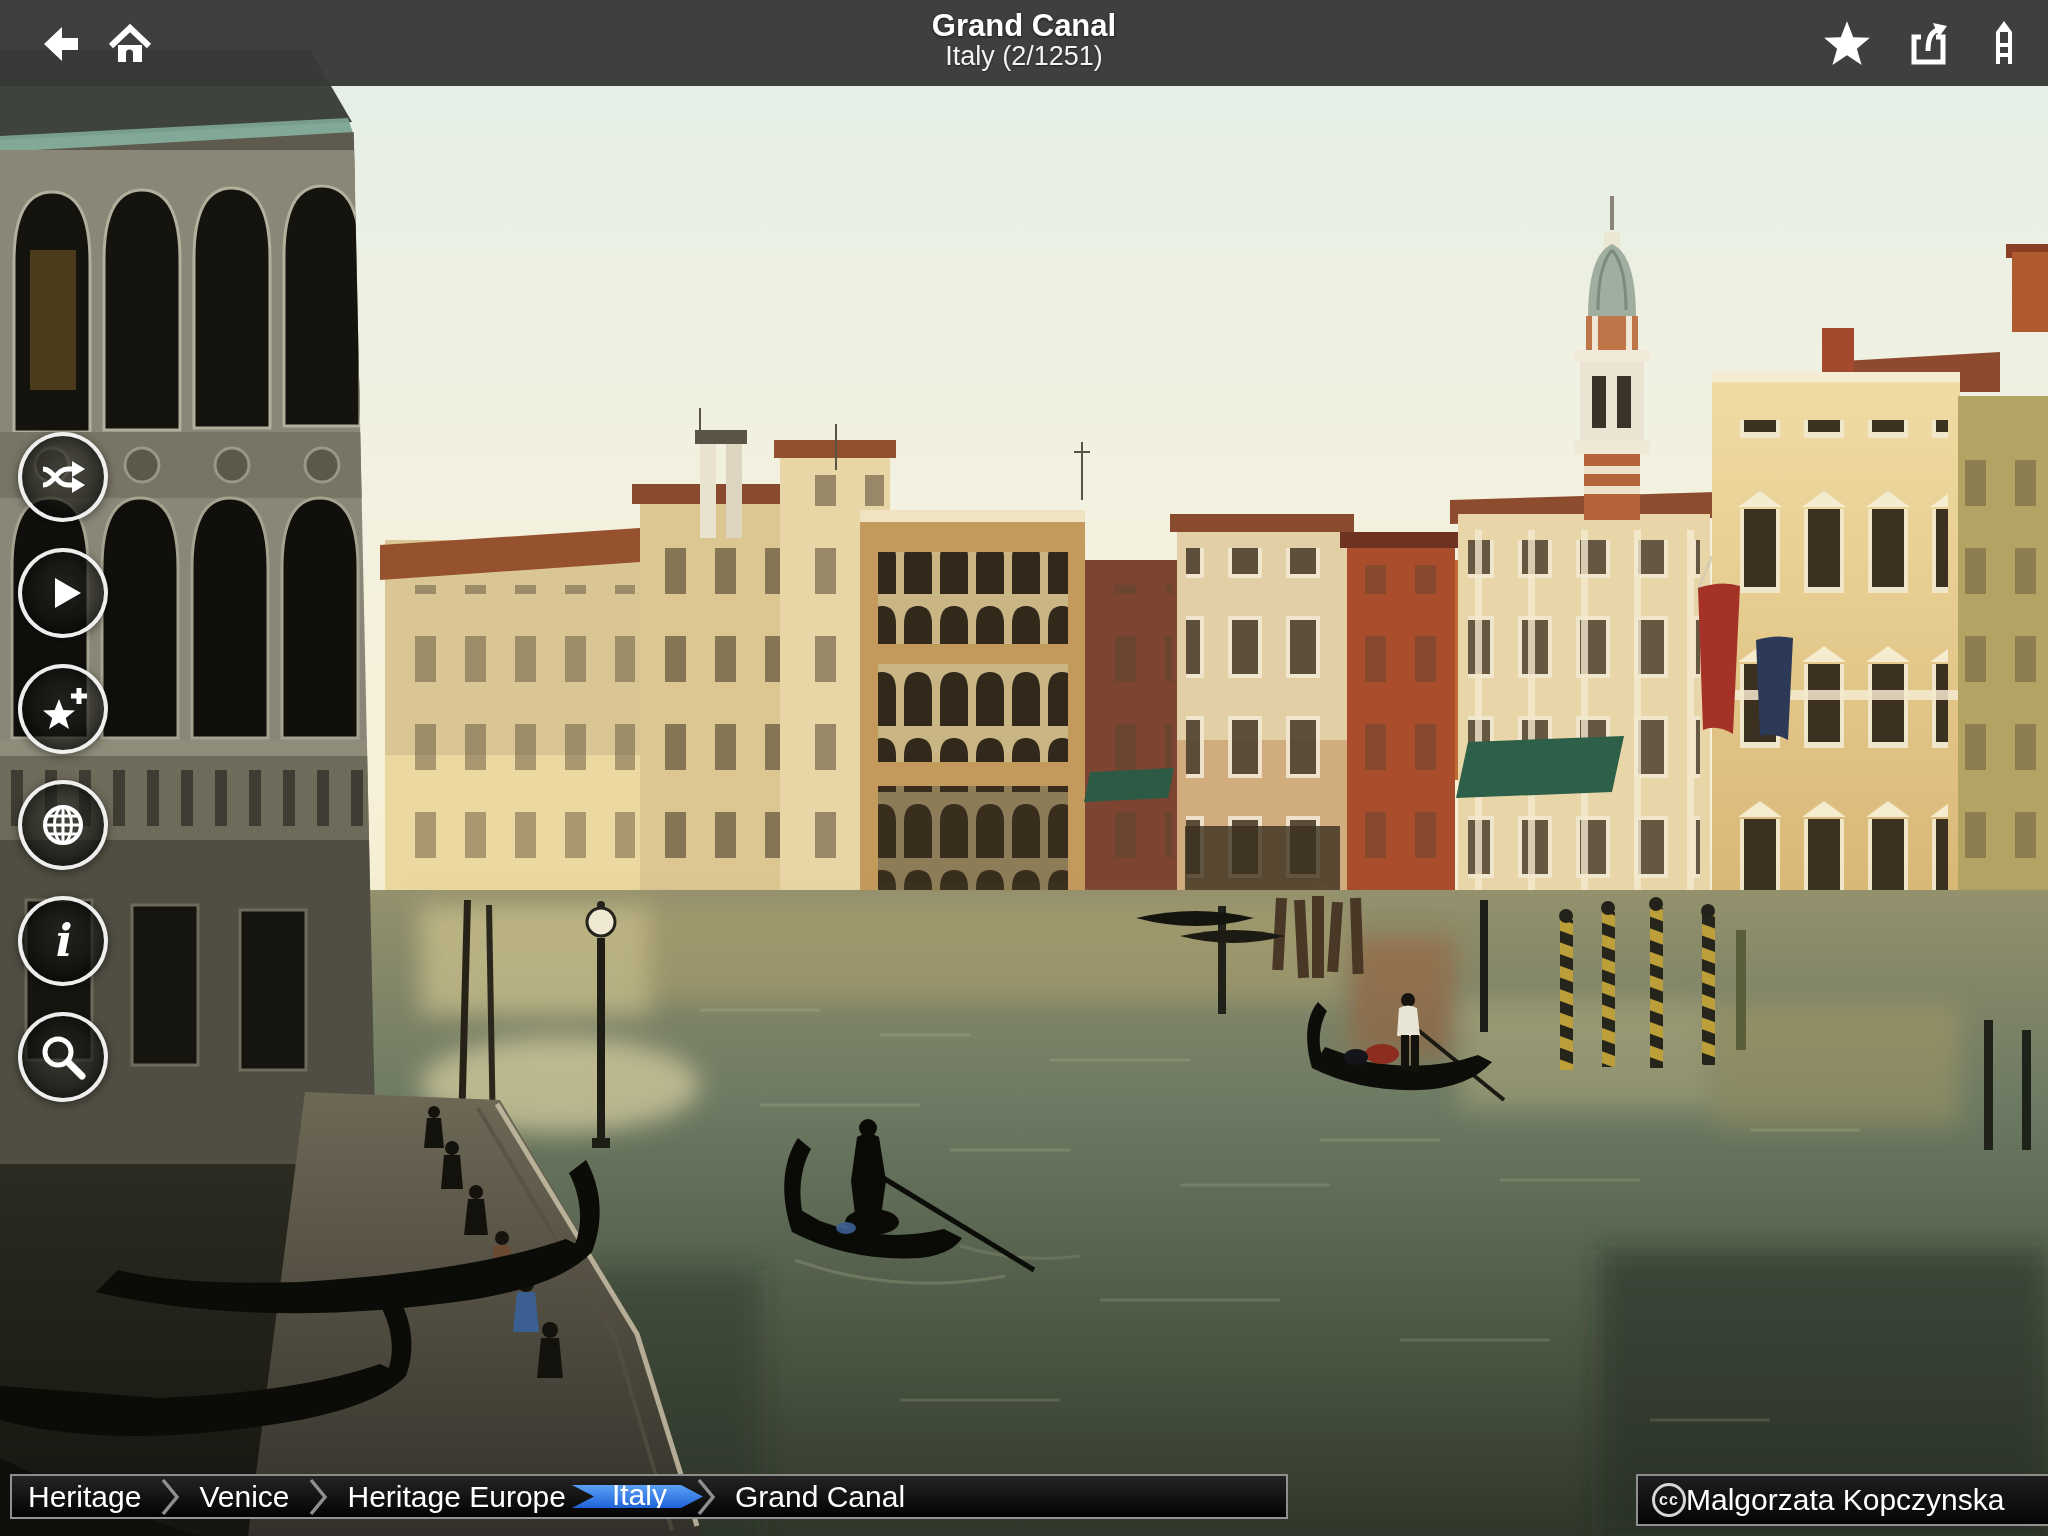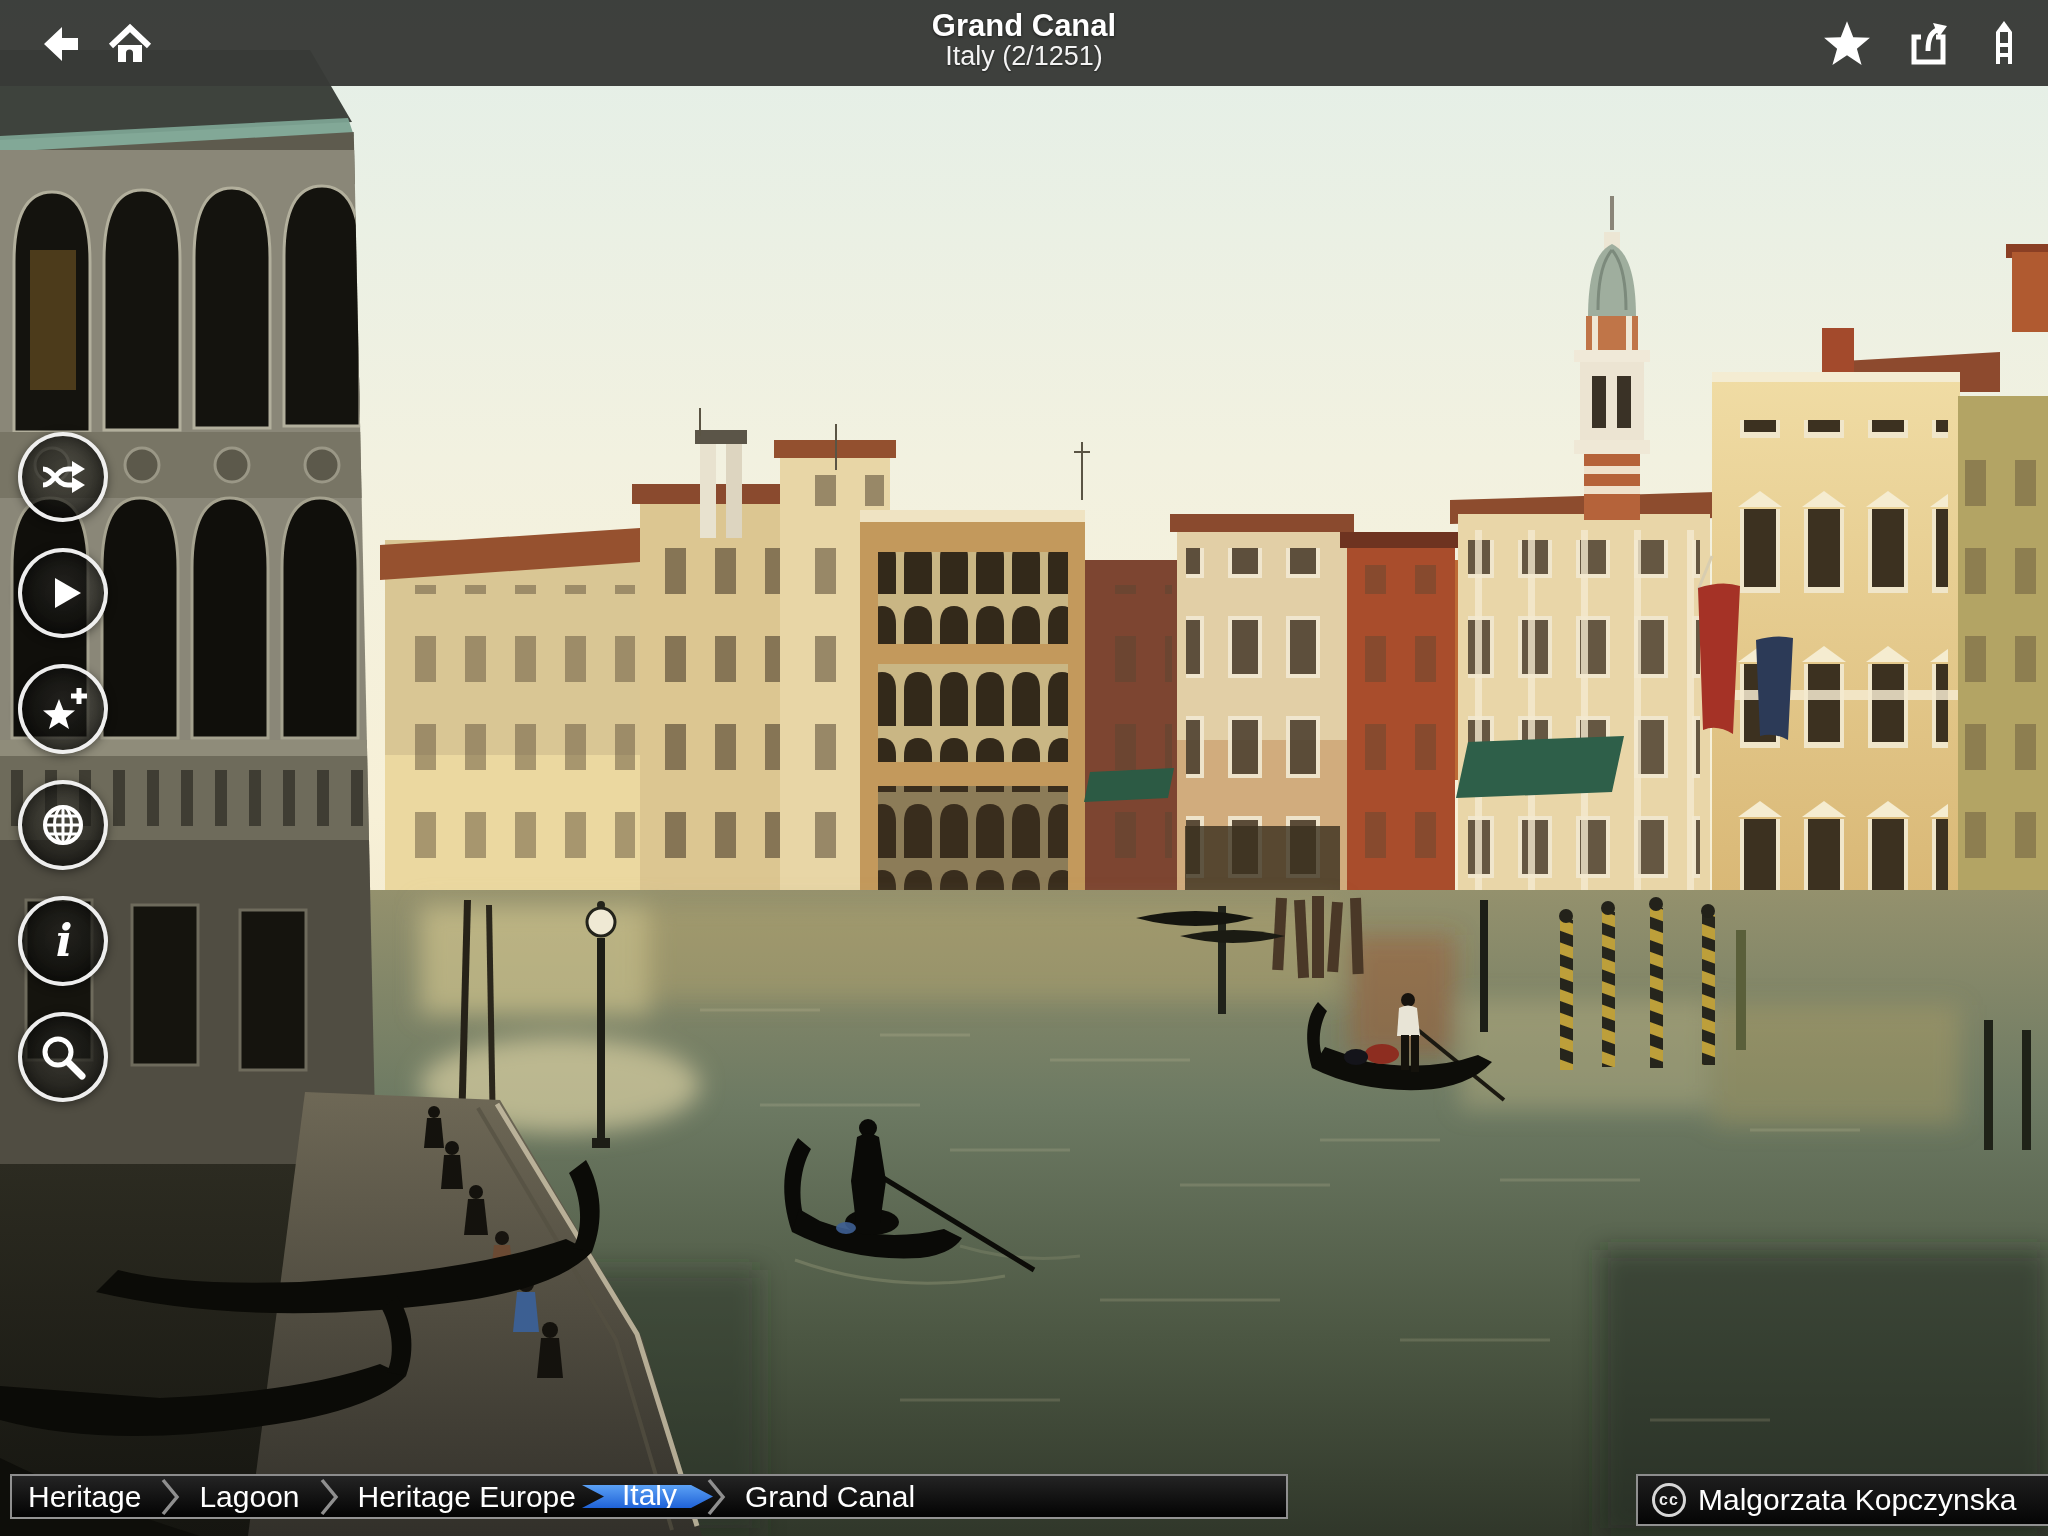--- a/index.html
+++ b/index.html
@@ -29,21 +29,21 @@
             display:flex;align-items:stretch;overflow:hidden;z-index:30;color:#fff;font-size:30px;}
   .crumb{display:flex;align-items:center;padding:0 16px;white-space:nowrap;cursor:pointer;}
   .crumb.active{background:linear-gradient(#5ba1f5,#1f62d8);
             clip-path:polygon(0 0, calc(100% - 22px) 0, 100% 50%, calc(100% - 22px) 100%, 0 100%, 22px 50%);
             padding:0 36px 4px 40px;margin:9px -10px;z-index:2;}
   .sep{display:flex;align-items:center;padding:0 2px;}
   
   .attrbox{position:absolute;left:1636px;top:1474px;width:412px;height:52px;box-sizing:border-box;
            border:2px solid rgba(175,175,175,.8);border-right:none;
            background:linear-gradient(#1e1e1e,#050505);
-           display:flex;align-items:center;gap:12px;padding:0 14px;
+           display:flex;align-items:center;padding:0 14px;
            font-size:30px;color:#fff;z-index:30;cursor:pointer;white-space:nowrap;}
   .ccicon{width:34px;height:34px;border-radius:50%;border:3px solid #d6d6d6;box-sizing:border-box;
           color:#eaeaea;display:flex;align-items:center;justify-content:center;
           font-size:16px;font-weight:bold;letter-spacing:1px;flex:none;}
 </style>
 </head>
 <body>
 
 <div id="app">
 
@@ -453,21 +453,21 @@
     </button>
   </nav>
 
   <div class="crumbbar">
     <div class="crumb">Heritage</div>
     <div class="sep">
       <svg width="22" height="46" viewBox="0 0 22 46">
           <path d="M4,6 L18,23 L4,40" stroke="#8f8f8f" stroke-width="3.5" fill="none"></path>
         </svg>
     </div>
-    <div class="crumb">Lagoon</div>
+    <div class="crumb">Venice</div>
     <div class="sep">
       <svg width="22" height="46" viewBox="0 0 22 46">
           <path d="M4,6 L18,23 L4,40" stroke="#8f8f8f" stroke-width="3.5" fill="none"></path>
         </svg>
     </div>
     <div class="crumb">Heritage Europe</div>
     <div class="crumb active">Italy</div>
     <div class="sep">
       <svg width="22" height="46" viewBox="0 0 22 46">
           <path d="M4,6 L18,23 L4,40" stroke="#8f8f8f" stroke-width="3.5" fill="none"></path>

